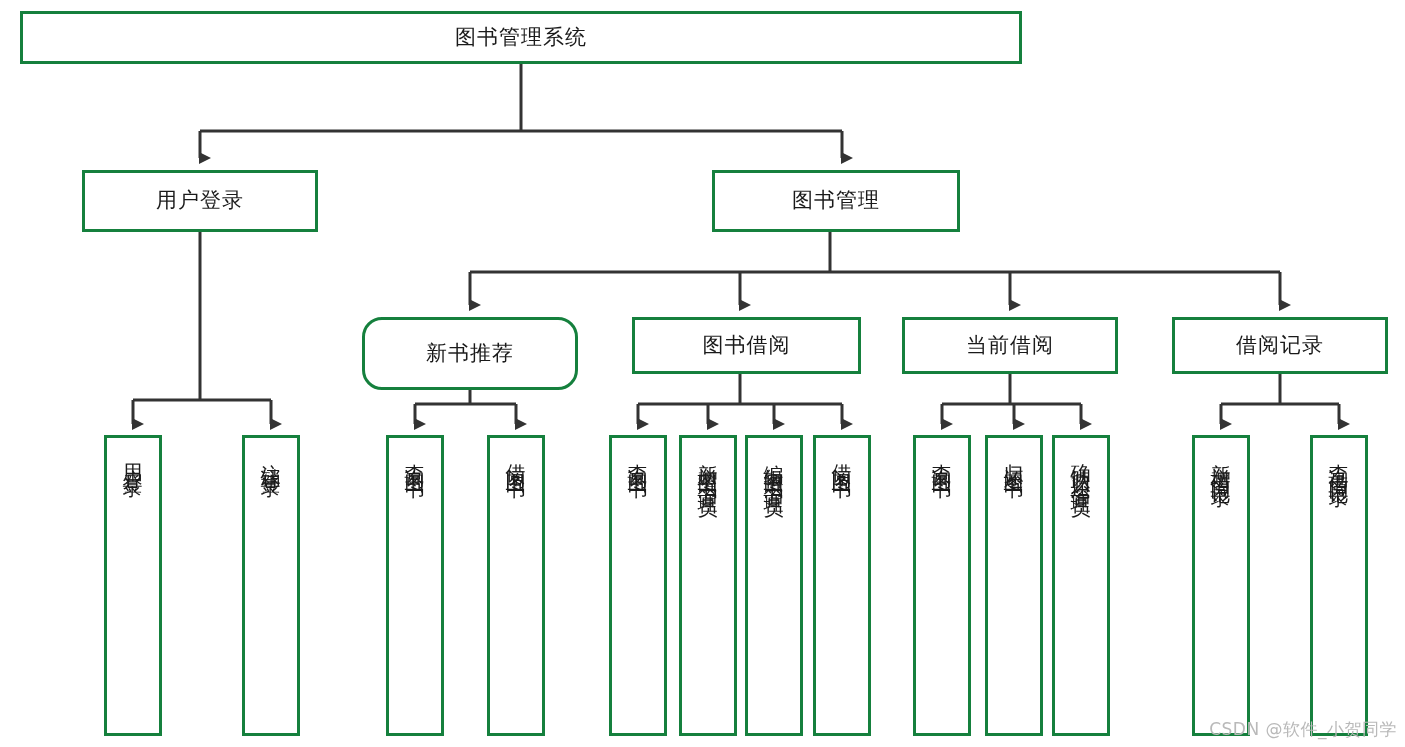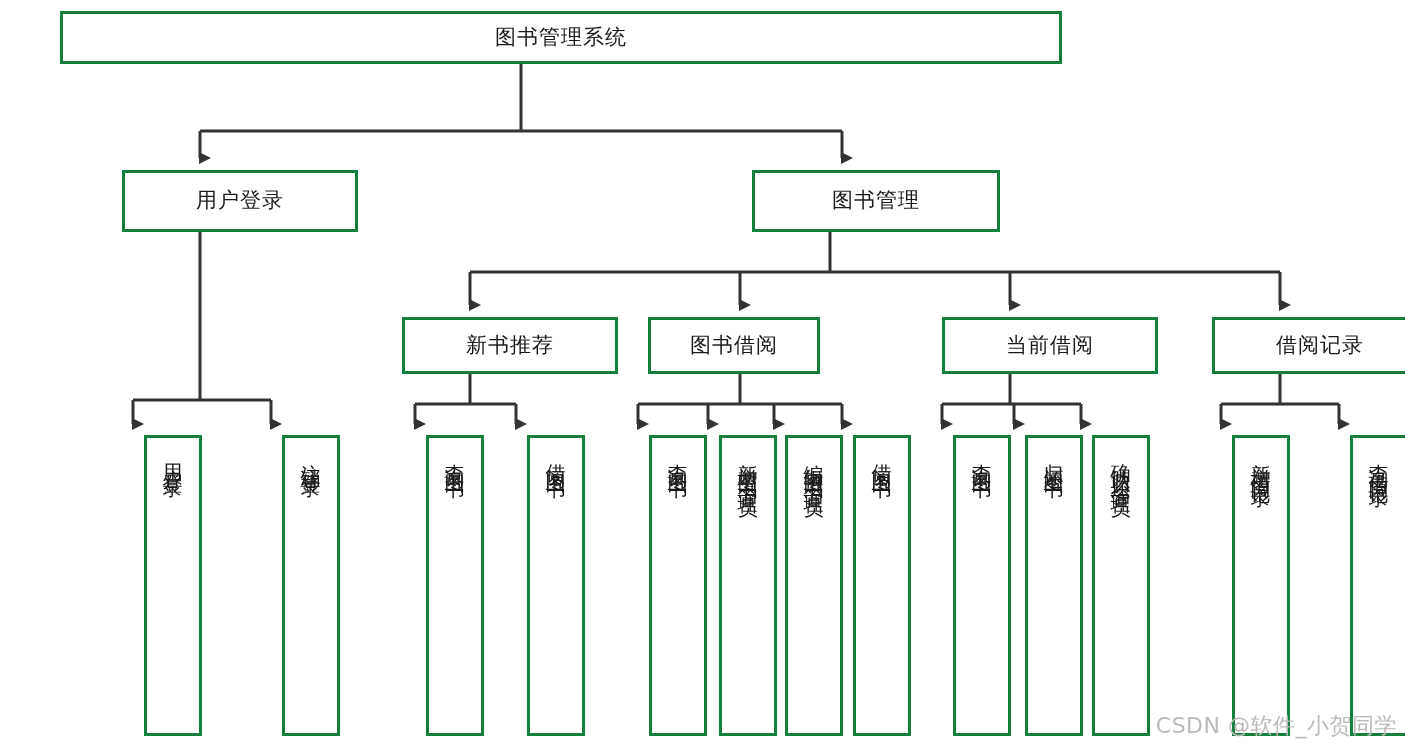--- a/index.html
+++ b/index.html
@@ -29,21 +29,20 @@
   .node {
     position: absolute;
     box-sizing: border-box;
     background: #ffffff;
     border: 3px solid #15803d;
     display: flex;
     align-items: center;
     justify-content: center;
     color: #1a1a1a;
     z-index: 2;
-    margin-left: 40px;
   }
   .node.root,
   .node.branch,
   .node.group {
     font-size: 21px;
     letter-spacing: 1px;
     line-height: 1.2;
     white-space: nowrap;
   }
   .node.root {
@@ -64,21 +63,21 @@
     display: block;
     white-space: nowrap;
   }
   .htext {
     display: block;
   }
   #watermark {
     position: absolute;
     right: 8px;
     bottom: 6px;
-    font-size: 22px;
+    font-size: 17px;
     color: #b9b9b9;
     letter-spacing: 0.5px;
     white-space: nowrap;
     z-index: 5;
     font-family: "DejaVu Sans", "Liberation Sans", sans-serif;
   }
 </style>
 </head>
 <body>
 
@@ -138,24 +137,24 @@
     <span class="htext">图书管理系统</span>
   </div>
 
   <div class="node branch" style="left:82px; top:170px; width:236px; height:62px;">
     <span class="htext">用户登录</span>
   </div>
   <div class="node branch" style="left:712px; top:170px; width:248px; height:62px;">
     <span class="htext">图书管理</span>
   </div>
 
-  <div class="node group" style="left:362px; top:317px; width:216px; height:57px;">
+  <div class="node group" style="left:362px; top:317px; width:216px; height:73px;border-radius:20px;">
     <span class="htext">新书推荐</span>
   </div>
-  <div class="node group" style="left:608px; top:317px; width:172px; height:57px;">
+  <div class="node group" style="left:632px; top:317px; width:229px; height:57px;">
     <span class="htext">图书借阅</span>
   </div>
   <div class="node group" style="left:902px; top:317px; width:216px; height:57px;">
     <span class="htext">当前借阅</span>
   </div>
   <div class="node group" style="left:1172px; top:317px; width:216px; height:57px;text-align:right;">
     <span class="htext">借阅记录</span>
   </div>
 
   <div class="node leaf" style="left:104px; top:435px; width:58px; height:301px;">

